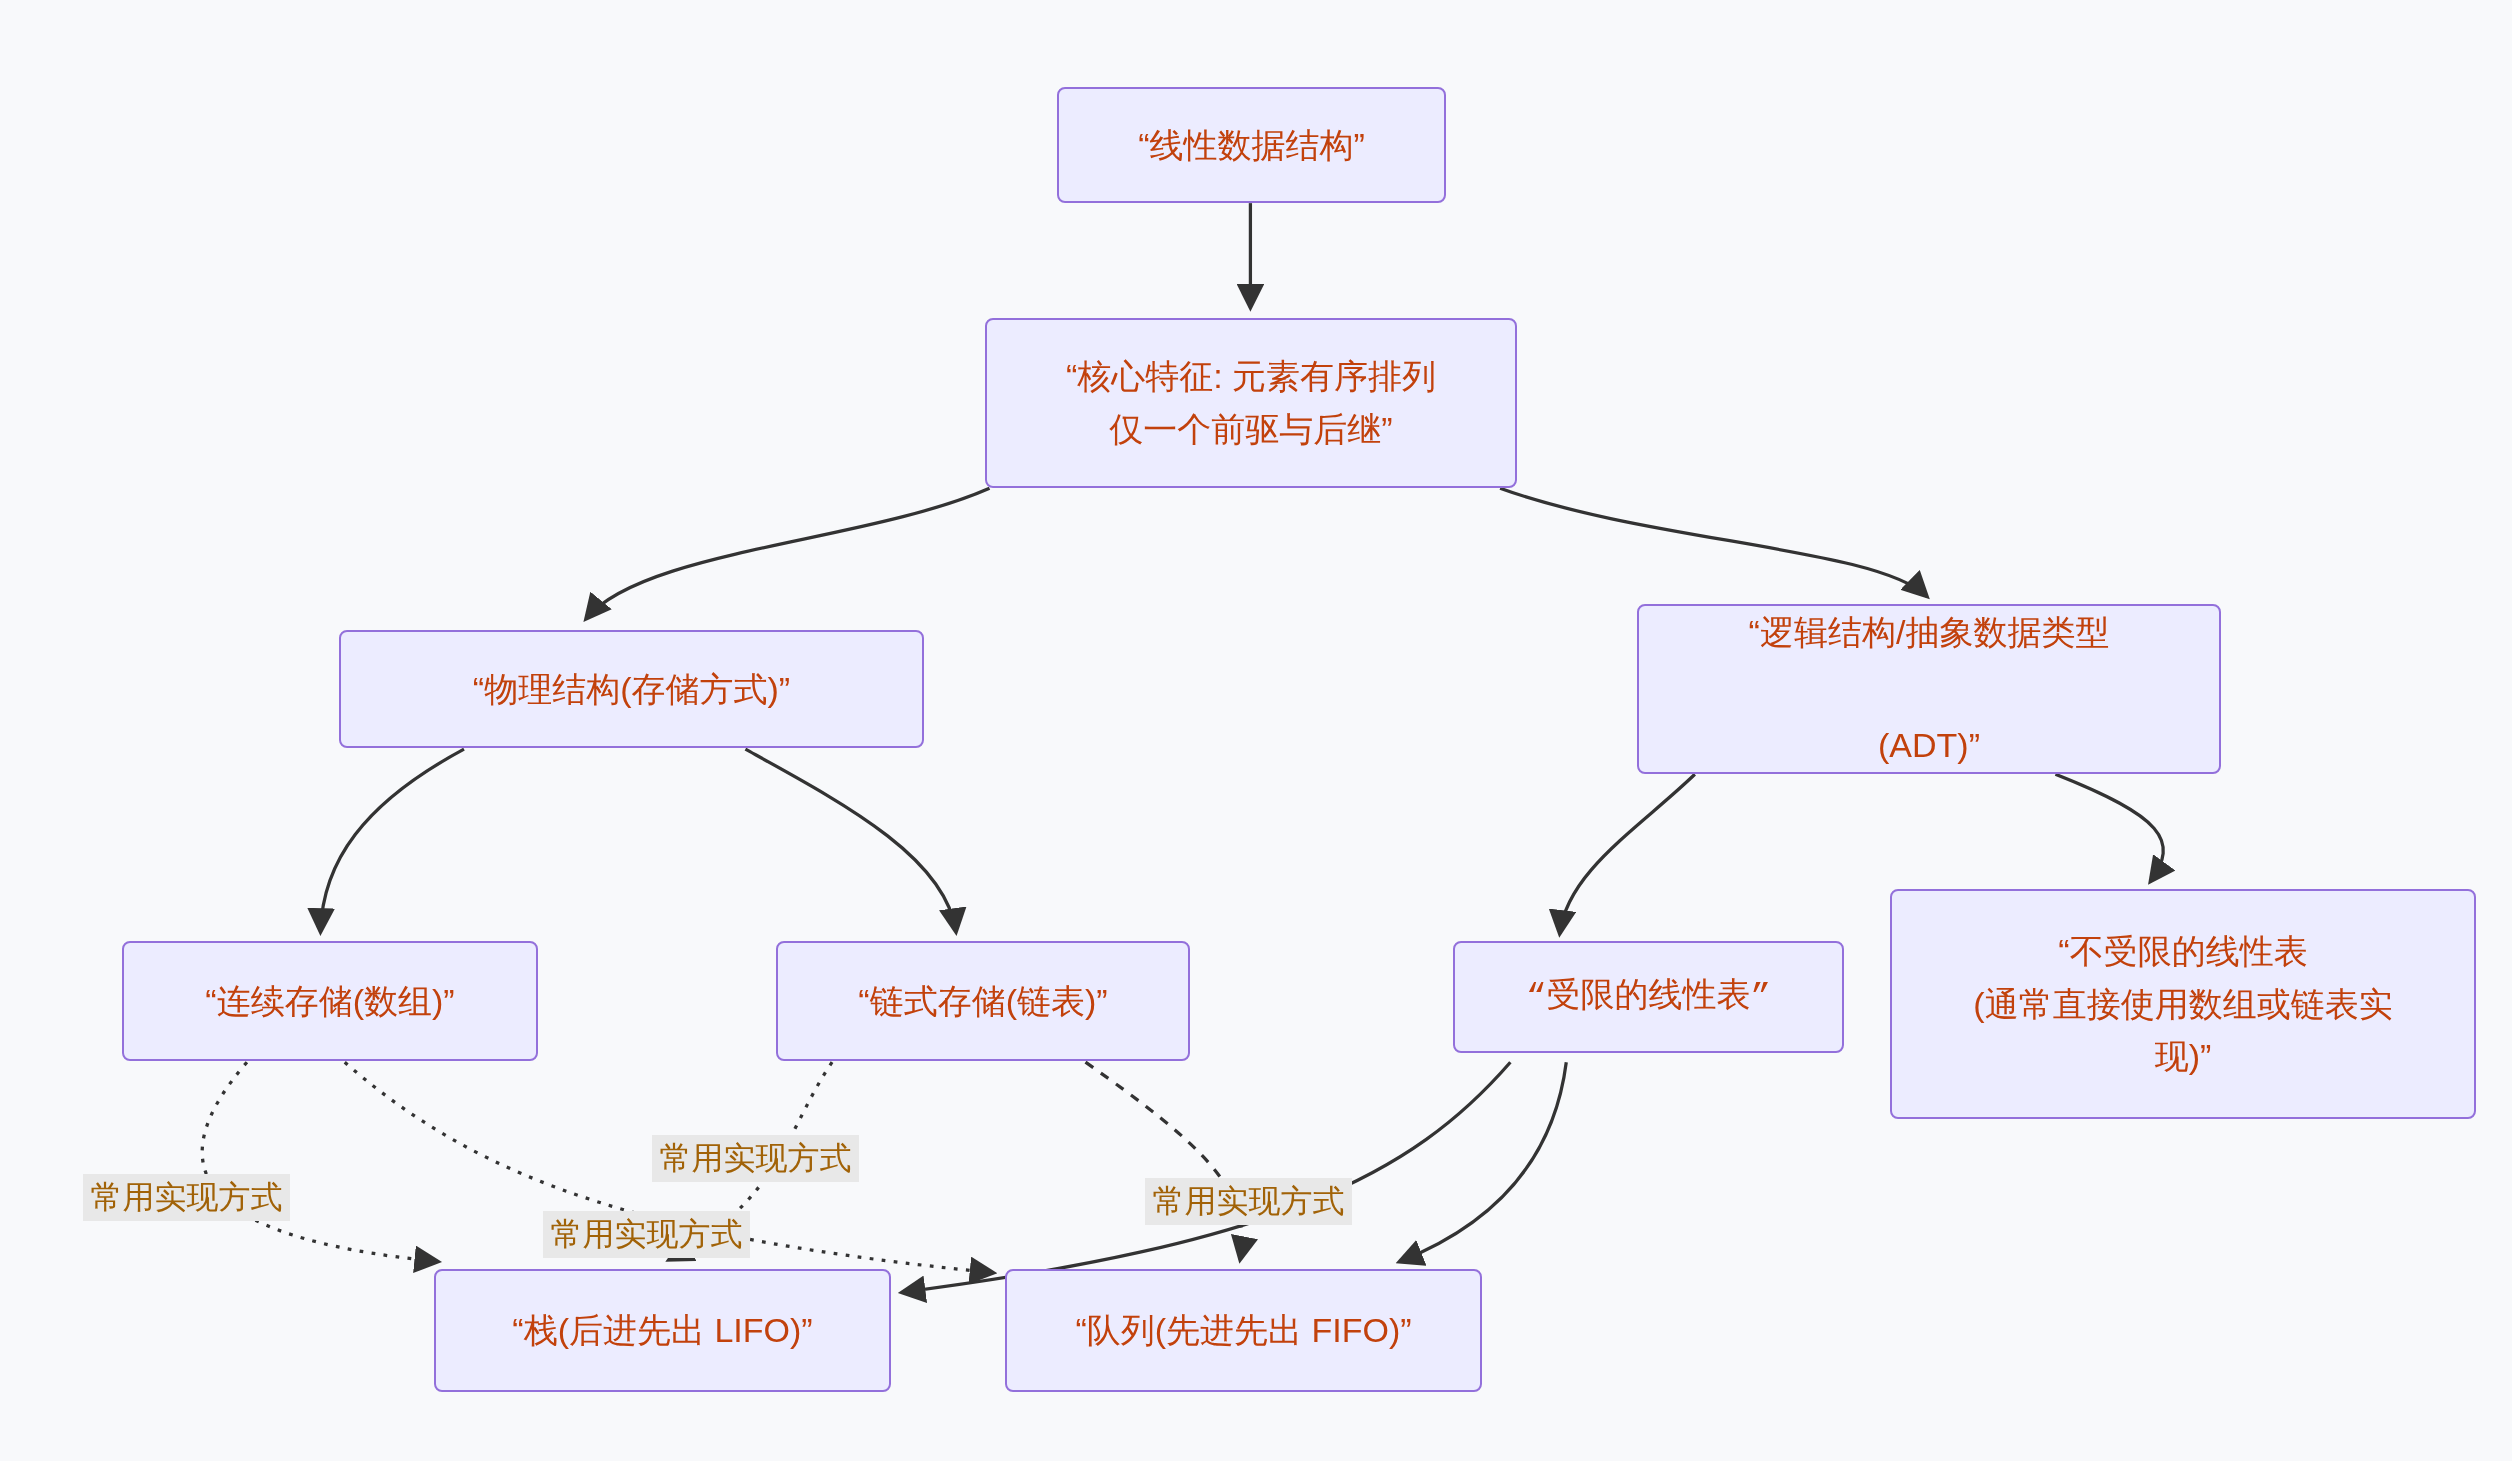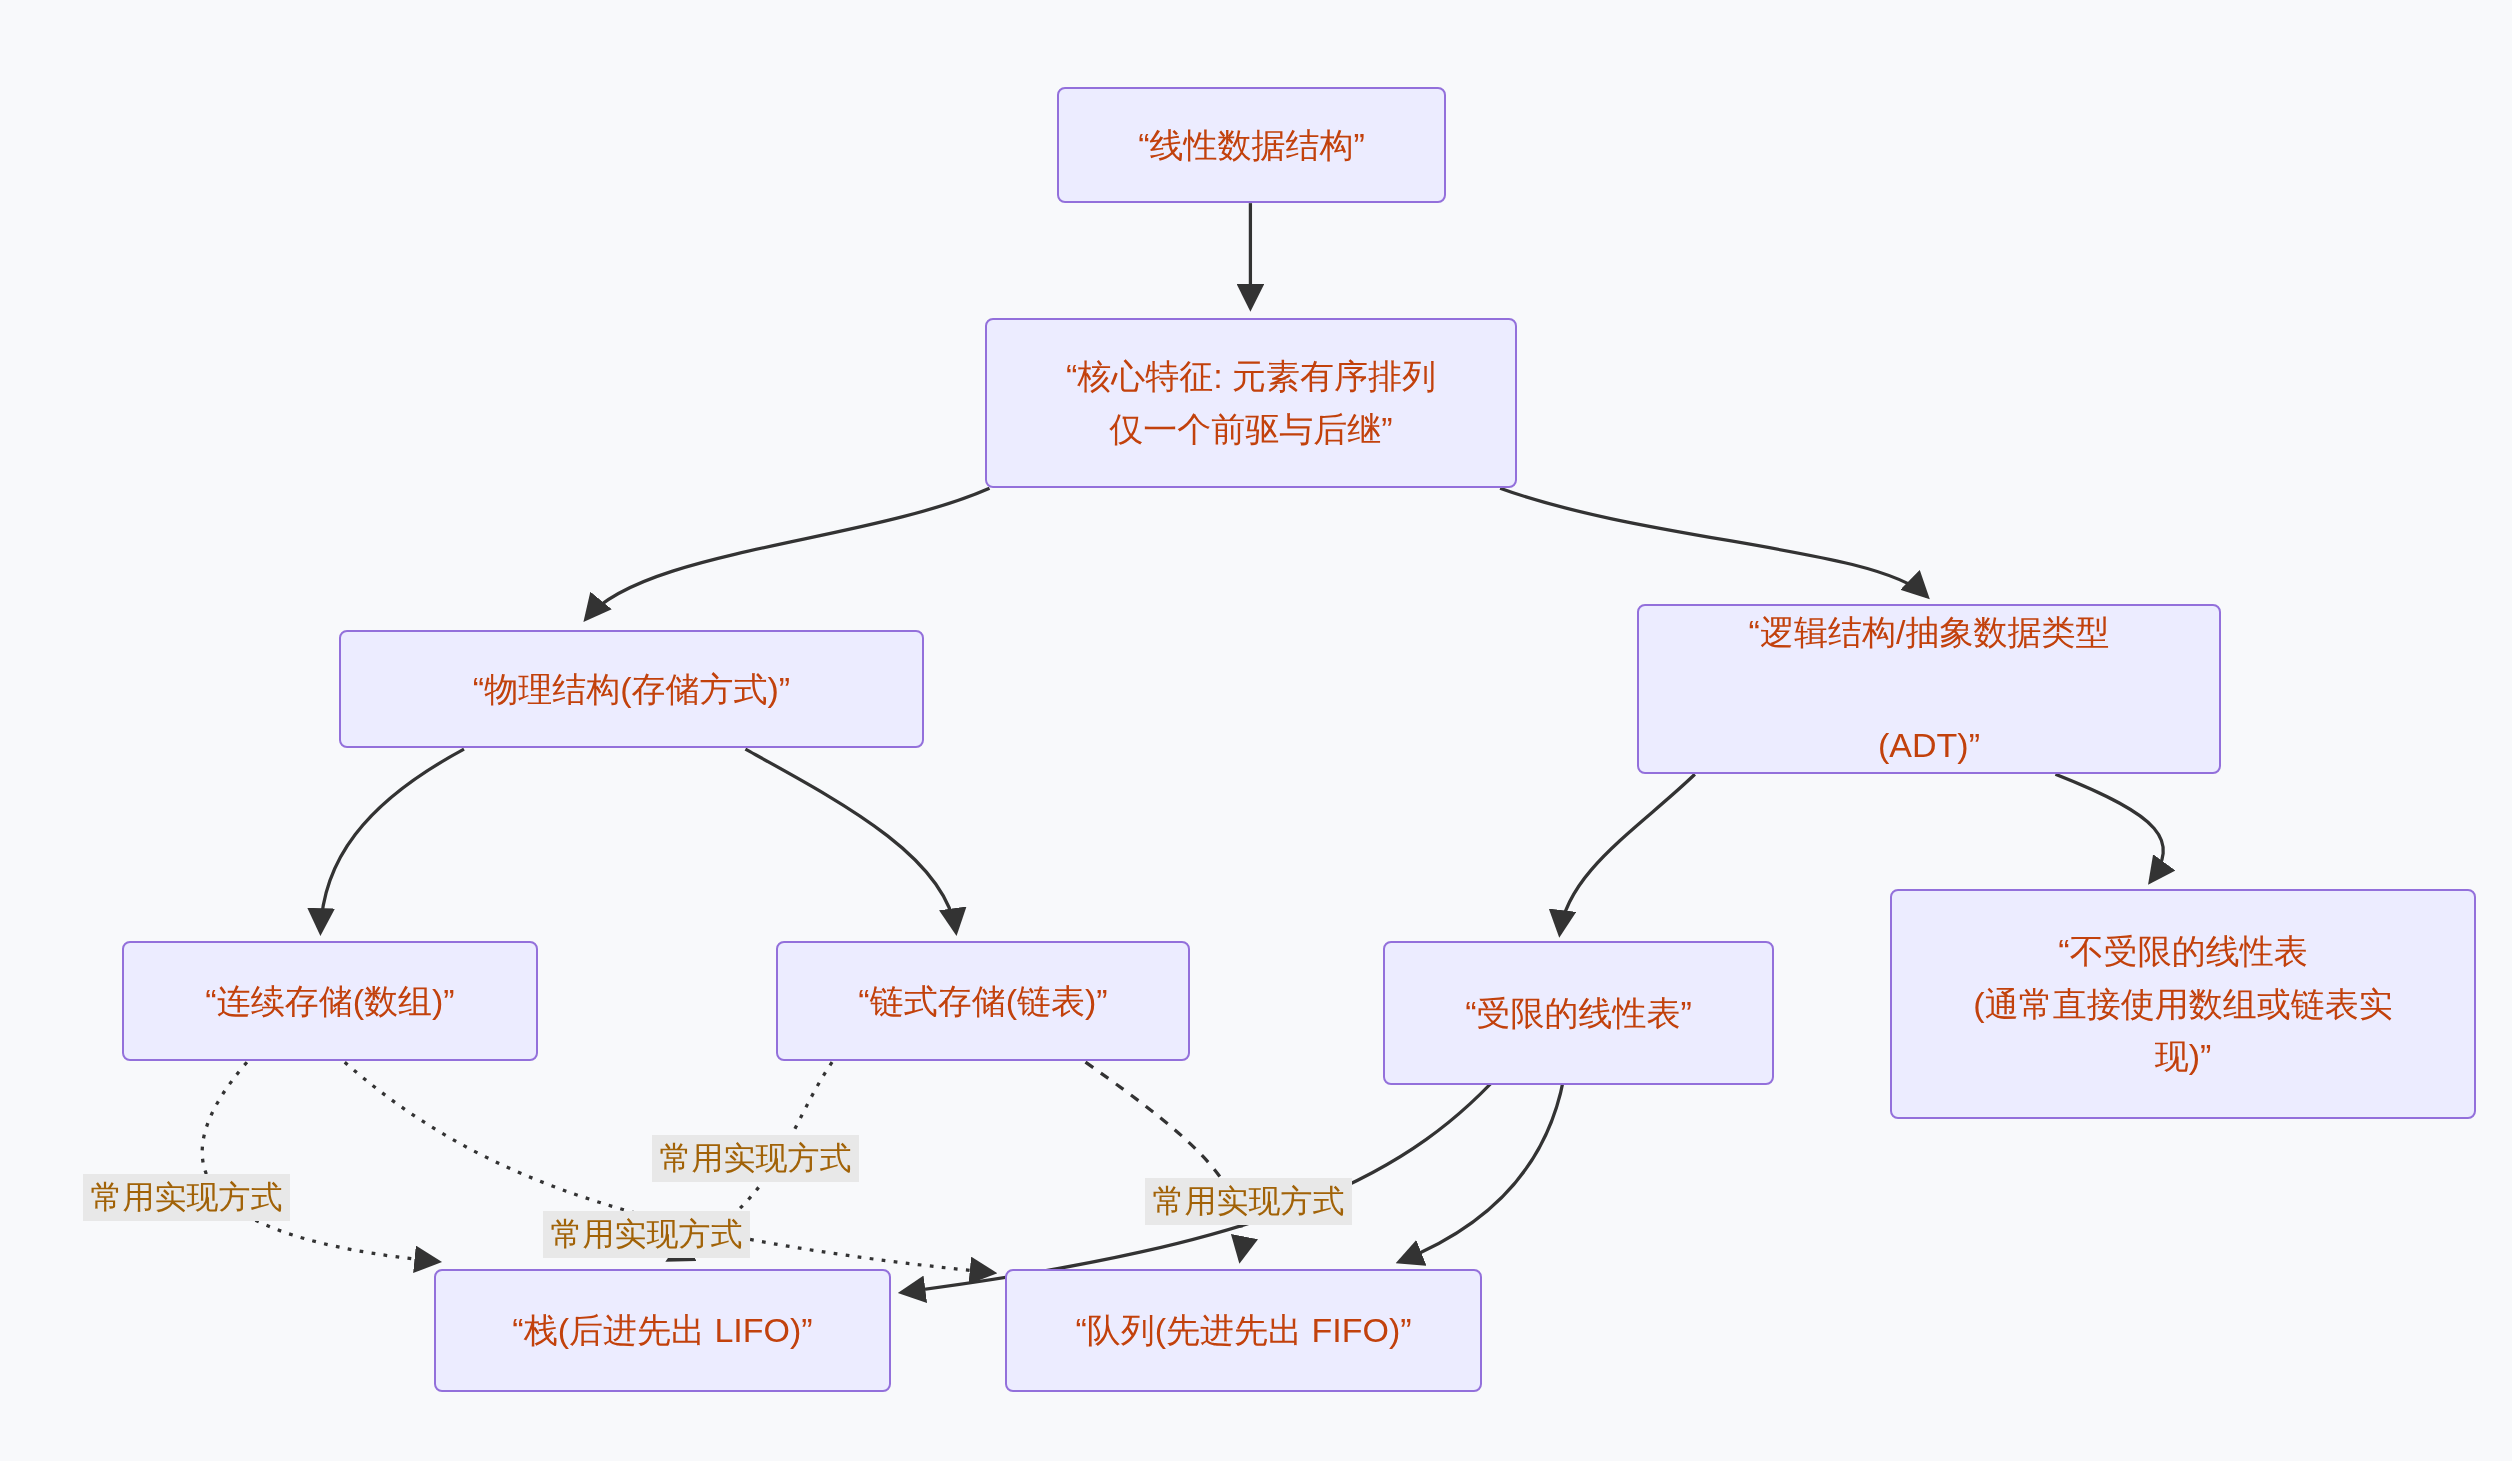--- a/index.html
+++ b/index.html
@@ -34,21 +34,21 @@
     white-space:nowrap;
     z-index:3;
   }
   
   #n-linear      {left:1057px;top:87px;  width:389px;height:116px;}
   #n-core        {left:985px;top:318px; width:532px;height:170px;}
   #n-physical    {left:339px; top:630px; width:585px;height:118px;}
   #n-logical     {left:1637px;top:604px; width:584px;height:170px;justify-content:space-between;}
   #n-array       {left:113px; top:941px;width:416px;height:120px;margin-left:9px;}
   #n-linked      {left:752px; top:941px;width:414px;height:120px;margin-left:24px;}
-  #n-restricted  {left:1383px;top:941px;width:391px;height:144px;}
+  #n-restricted  {left:1453px;top:941px;width:391px;height:112px;font-family:Liberation Mono, monospace;}
   #n-unrestricted{left:1890px;top:889px; width:586px;height:230px;}
   #n-stack       {left:434px; top:1269px;width:457px;height:123px;}
   #n-queue       {left:1005px;top:1269px;width:477px;height:123px;}
   
   #el-1{left:83px;  top:1174px;}
   #el-2{left:652px; top:1135px;}
   #el-3{left:543px; top:1211px;}
   #el-4{left:1145px;top:1178px;}
   .edge{fill:none;stroke:#333;stroke-width:3.5px;}
   .edge.dotted{stroke-dasharray:4 9;}

